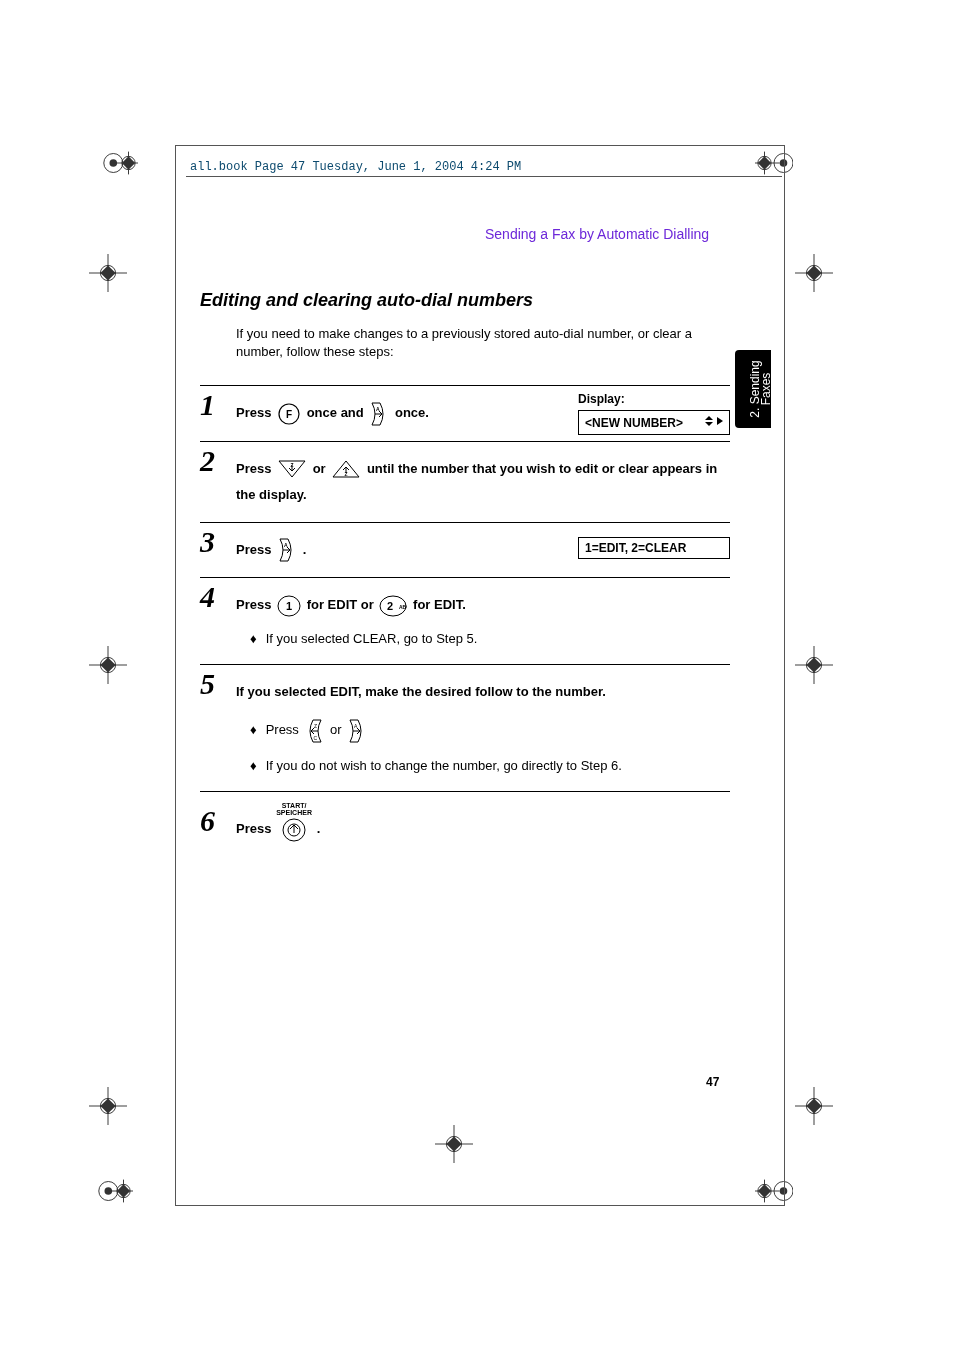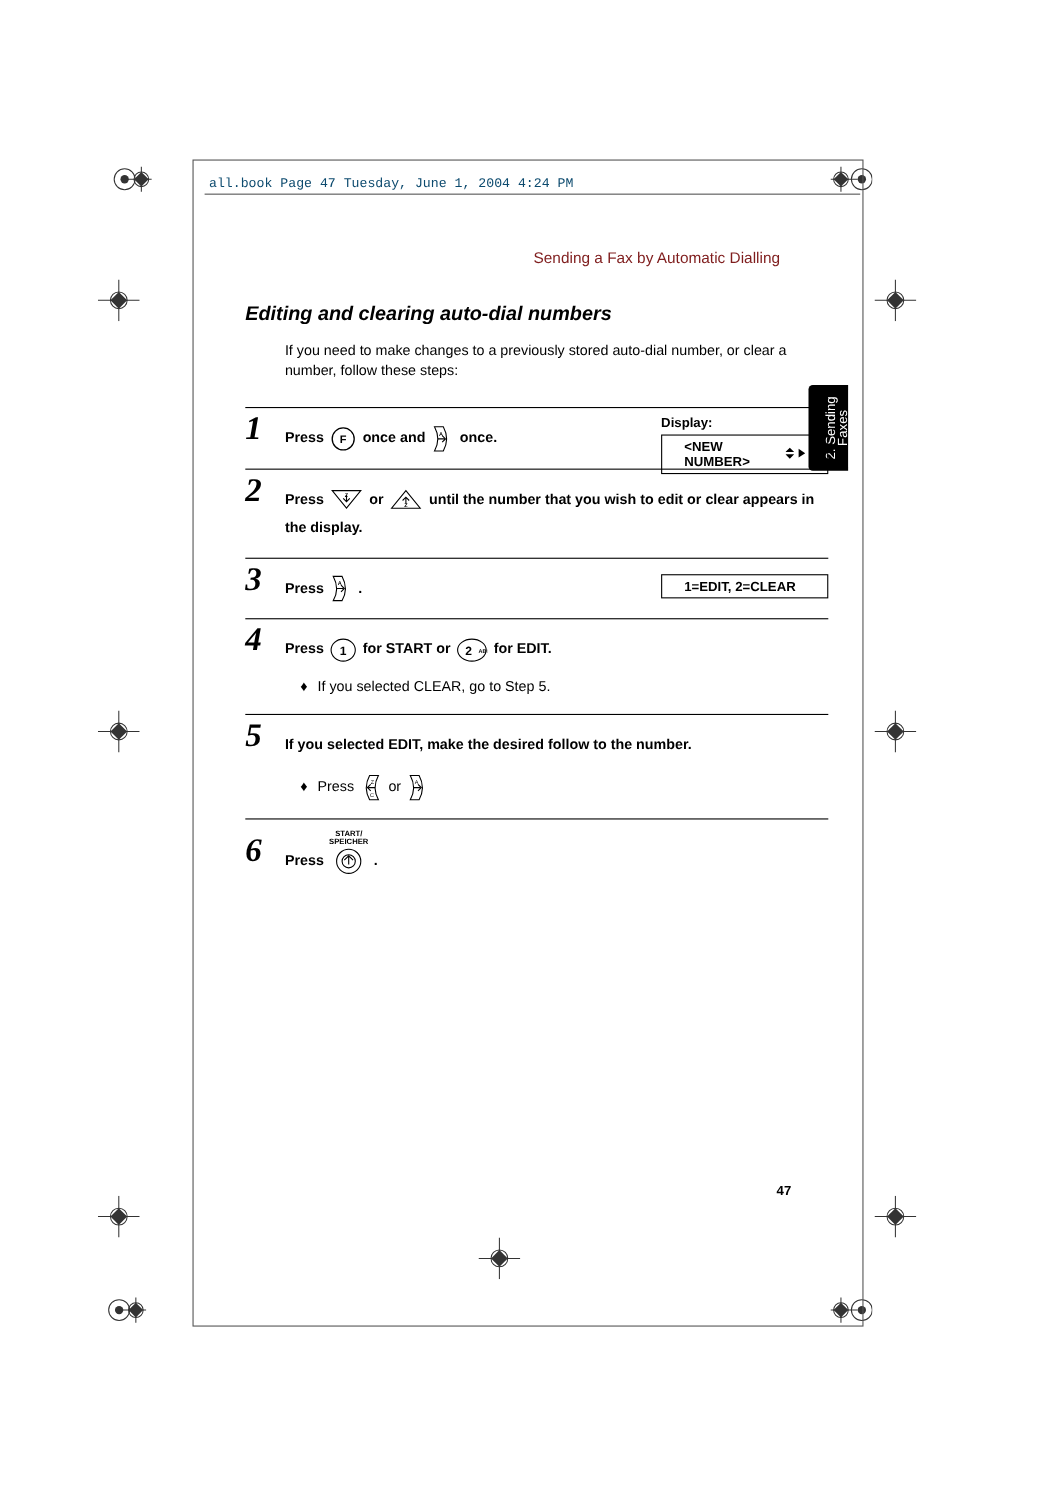--- a/index.html
+++ b/index.html
@@ -39,21 +39,21 @@
     top: 160px;
     font-family: "Courier New", monospace;
     font-size: 12px;
     color: #0c4a6e;
   }
   .running-head {
     position: absolute;
     left: 485px;
     top: 226px;
     font-size: 14px;
-    color: #7f1d1d;
+    color: #6d28d9;
   }
   .side-tab {
     position: absolute;
     left: 735px;
     top: 350px;
     width: 36px;
     height: 78px;
     background: #000;
     border-radius: 4px 0 0 4px;
     color: #fff;
@@ -66,23 +66,22 @@
     position: absolute;
     left: 15px;
     top: 72px;
     line-height: 11px;
     text-align: center;
     width: 66px;
   }
   .content {
     position: absolute;
     left: 200px;
-    top: 275px;
+    top: 290px;
     width: 530px;
-    margin-left: 23px;
   }
   .sec-title {
     font-style: italic;
     font-weight: bold;
     font-size: 18px;
     margin-bottom: 14px;
   }
   .intro {
     font-size: 13px;
     line-height: 18px;
@@ -131,21 +130,21 @@
   .display-col {
     position: absolute;
     right: 0;
     top: 6px;
     width: 152px;
     font-size: 12px;
     font-weight: bold;
   }
   .lcd-box {
     border: 1px solid #000;
-    padding: 3px 20px;
+    padding: 3px 6px;
     font-size: 12px;
     display: flex;
     align-items: center;
     justify-content: space-between;
     margin-top: 4px;
   }
   .start-label {
     font-size: 7px;
     line-height: 7px;
     text-align: center;
@@ -353,21 +352,21 @@
   <div class="step border-bottom">
     <div class="step-num">4</div>
     <div class="step-body">
       <span>Press </span>
       <span class="inline-icon">
         <svg width="24" height="24">
             <ellipse cx="12" cy="12" rx="11" ry="10" fill="none" stroke="#000"></ellipse>
             <text x="12" y="16" font-size="11" text-anchor="middle" font-family="Arial">1</text>
           </svg>
       </span>
-      <span> for START or </span>
+      <span> for EDIT or </span>
       <span class="inline-icon">
         <svg width="28" height="24">
             <ellipse cx="14" cy="12" rx="13" ry="10" fill="none" stroke="#000"></ellipse>
             <text x="11" y="16" font-size="11" text-anchor="middle" font-family="Arial">2</text>
             <text x="20" y="15" font-size="5">ABC</text>
           </svg>
       </span>
       <span> for EDIT.</span>
     </div>
     <div class="step-sub">
@@ -393,20 +392,24 @@
           </svg>
       </span>
       <span> or </span>
       <span class="inline-icon">
         <svg width="20" height="26">
             <path d="M3 2 L11 2 Q17 13 11 24 L3 24 Q9 13 3 2 Z" fill="none" stroke="#000"></path>
             <path d="M6 13 L12 13 M10 10 L13 13 L10 16" fill="none" stroke="#000"></path>
             <text x="7" y="10" font-size="5">A</text>
           </svg>
       </span>
+    </div>
+    <div class="step-sub">
+      <span class="bullet">♦</span>
+      <span>If you do not wish to change the number, go directly to Step 6.</span>
     </div>
   </div>
 
   <div class="step" style="padding-top:24px;">
     <div class="step-num" style="top:12px;">6</div>
     <div class="step-body">
       <span>Press </span>
       <span class="start-wrap">
         <span class="start-label">
           <span>START/</span><br><span>SPEICHER</span>

